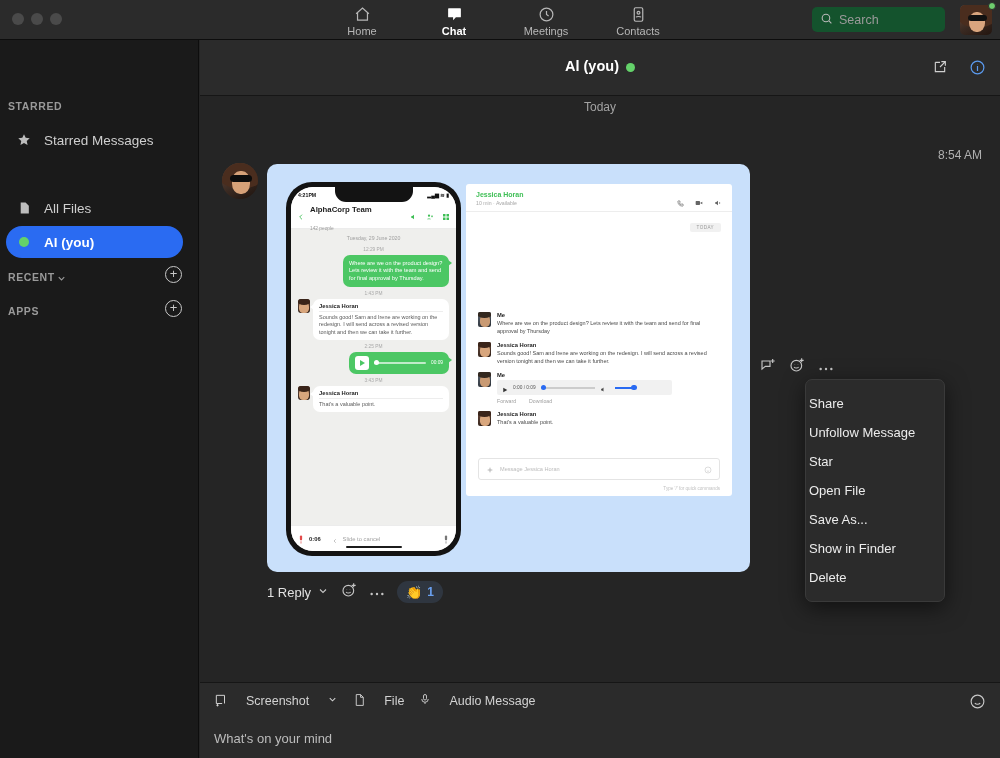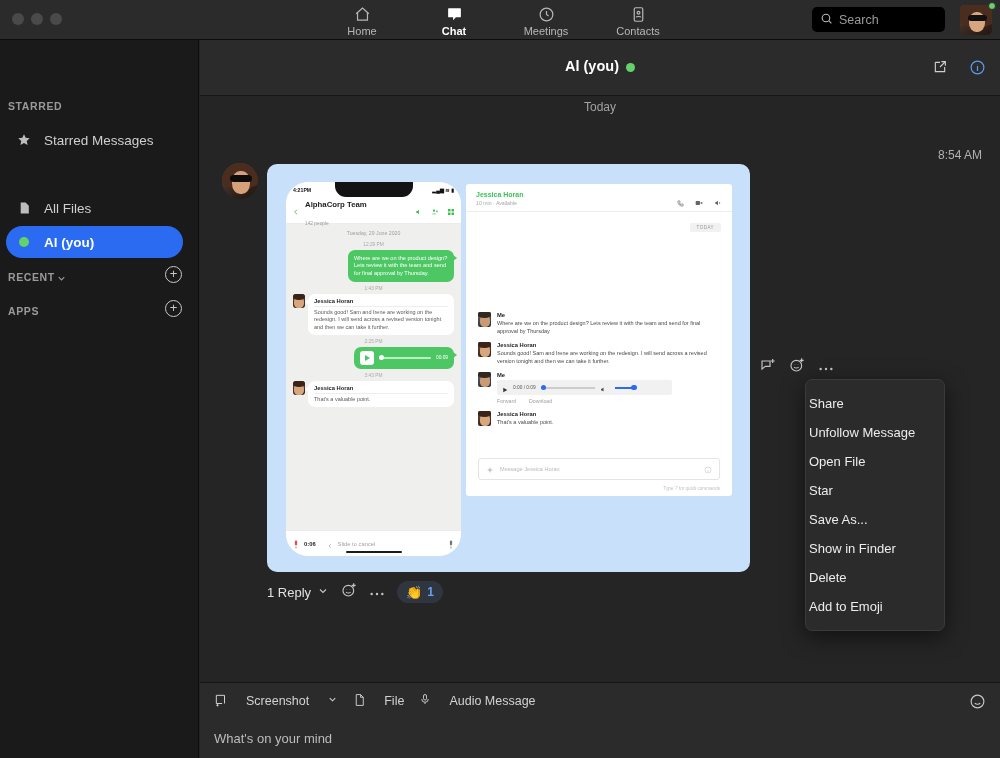--- a/index.html
+++ b/index.html
@@ -28,21 +28,21 @@
     display: flex; flex-direction: column; align-items: center;
     width: 68px; cursor: default; gap: 2px; padding-top: 2px;
   }
   .navtab .ico { height: 18px; display: flex; align-items: flex-end; color: #b7b7b7; }
   .navtab .lbl { font-size: 11px; color: #b7b7b7; line-height: 12px; }
   .navtab.active .ico { color: #ffffff; }
   .navtab.active .lbl { color: #ffffff; font-weight: bold; }
 
   .searchbox {
     position: absolute; right: 55px; top: 7px; width: 133px; height: 25px;
-    background: #000000; border-radius: 5px;
+    background: #14532d; border-radius: 5px;
     display: flex; align-items: center; padding-left: 8px; gap: 6px;
   }
   .searchbox .stxt { font-size: 12.5px; color: #9a9a9a; }
 
   .me-avatar {
     position: absolute; right: 8px; top: 5px; width: 32px; height: 30px;
     border-radius: 5px; overflow: hidden;
     background: linear-gradient(150deg,#6b4a3a 0%, #3a2a22 55%, #23150f 100%);
   }
   .me-avatar .hair { position:absolute; left:-2px; top:-4px; width:38px; height:26px; border-radius:50% 50% 40% 40%; background:#4a2d1e; }
@@ -112,21 +112,21 @@
 
   
   .shot-card {
     position: absolute; left: 67px; top: 68px; width: 483px; height: 408px;
     background: #c9e0fb; border-radius: 10px; overflow: hidden;
   }
 
   
   .phone {
     position: absolute; left: 19px; top: 18px; width: 175px; height: 374px;
-    background: #131313; border-radius: 26px; 
+    background: #131313; border-radius: 26px; padding: 5px;
   }
   .phone-screen {
     width: 100%; height: 100%; background: #efefed; border-radius: 22px;
     overflow: hidden; position: relative;
   }
   .notch {
     position:absolute; left:50%; transform:translateX(-50%); top:0;
     width:78px; height:15px; background:#131313; border-radius:0 0 11px 11px; z-index:4;
   }
   .ph-status {
@@ -600,26 +600,25 @@
           <circle cx="12" cy="4" r="1.8"></circle>
           <circle cx="20" cy="4" r="1.8"></circle>
         </svg>
     </span>
   </div>
 </div>
 
 <div class="ctxmenu">
   <div class="ctxitem">Share</div>
   <div class="ctxitem">Unfollow Message</div>
+  <div class="ctxitem">Star</div>
   <div class="ctxitem">Open File</div>
-  <div class="ctxitem">Star</div>
   <div class="ctxitem">Save As...</div>
   <div class="ctxitem">Show in Finder</div>
   <div class="ctxitem">Delete</div>
-  <div class="ctxitem">Add to Emoji</div>
 </div>
 
 <div class="composer">
   <div class="comp-tools">
     <span class="ctool">
       <span>
         <svg width="14" height="14" viewBox="0 0 24 24" fill="none" stroke="currentColor" stroke-width="1.7">
             <path d="M4 4h14v14"></path>
             <path d="M4 4v14h10"></path>
             <path d="M6 19v4M4 21h4"></path>

